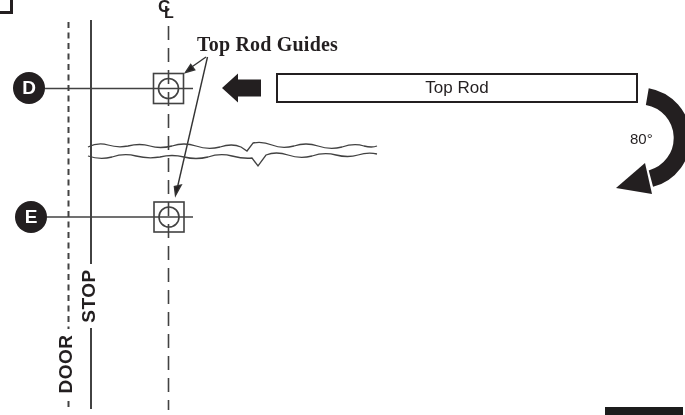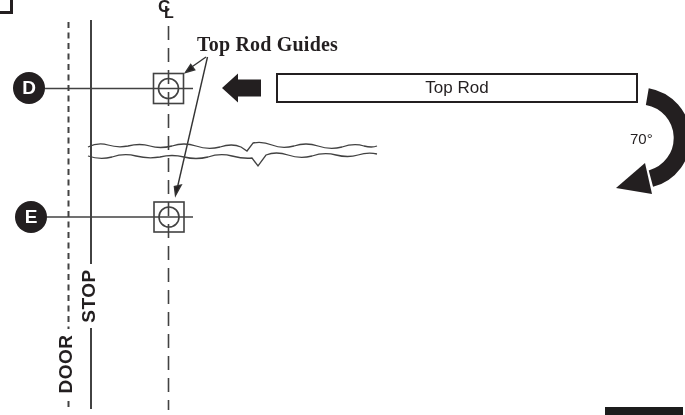--- a/index.html
+++ b/index.html
@@ -106,21 +106,21 @@
     </g>
   </svg>
 
   <div class="cl-sym">
     <span class="c">C</span>
     <span class="l">L</span>
   </div>
 
   <div class="lbl lbl-guides">Top Rod Guides</div>
   <div class="lbl lbl-rod">Top Rod</div>
-  <div class="lbl lbl-90">70°</div>
+  <div class="lbl lbl-90">80°</div>
 
   <div class="callout callout-d">D</div>
   <div class="callout callout-e">E</div>
 
   <div class="vlabel vlabel-stop">STOP</div>
   <div class="vlabel vlabel-door">DOOR</div>
 
   <div class="footer-bar"></div>
 </div>
 

